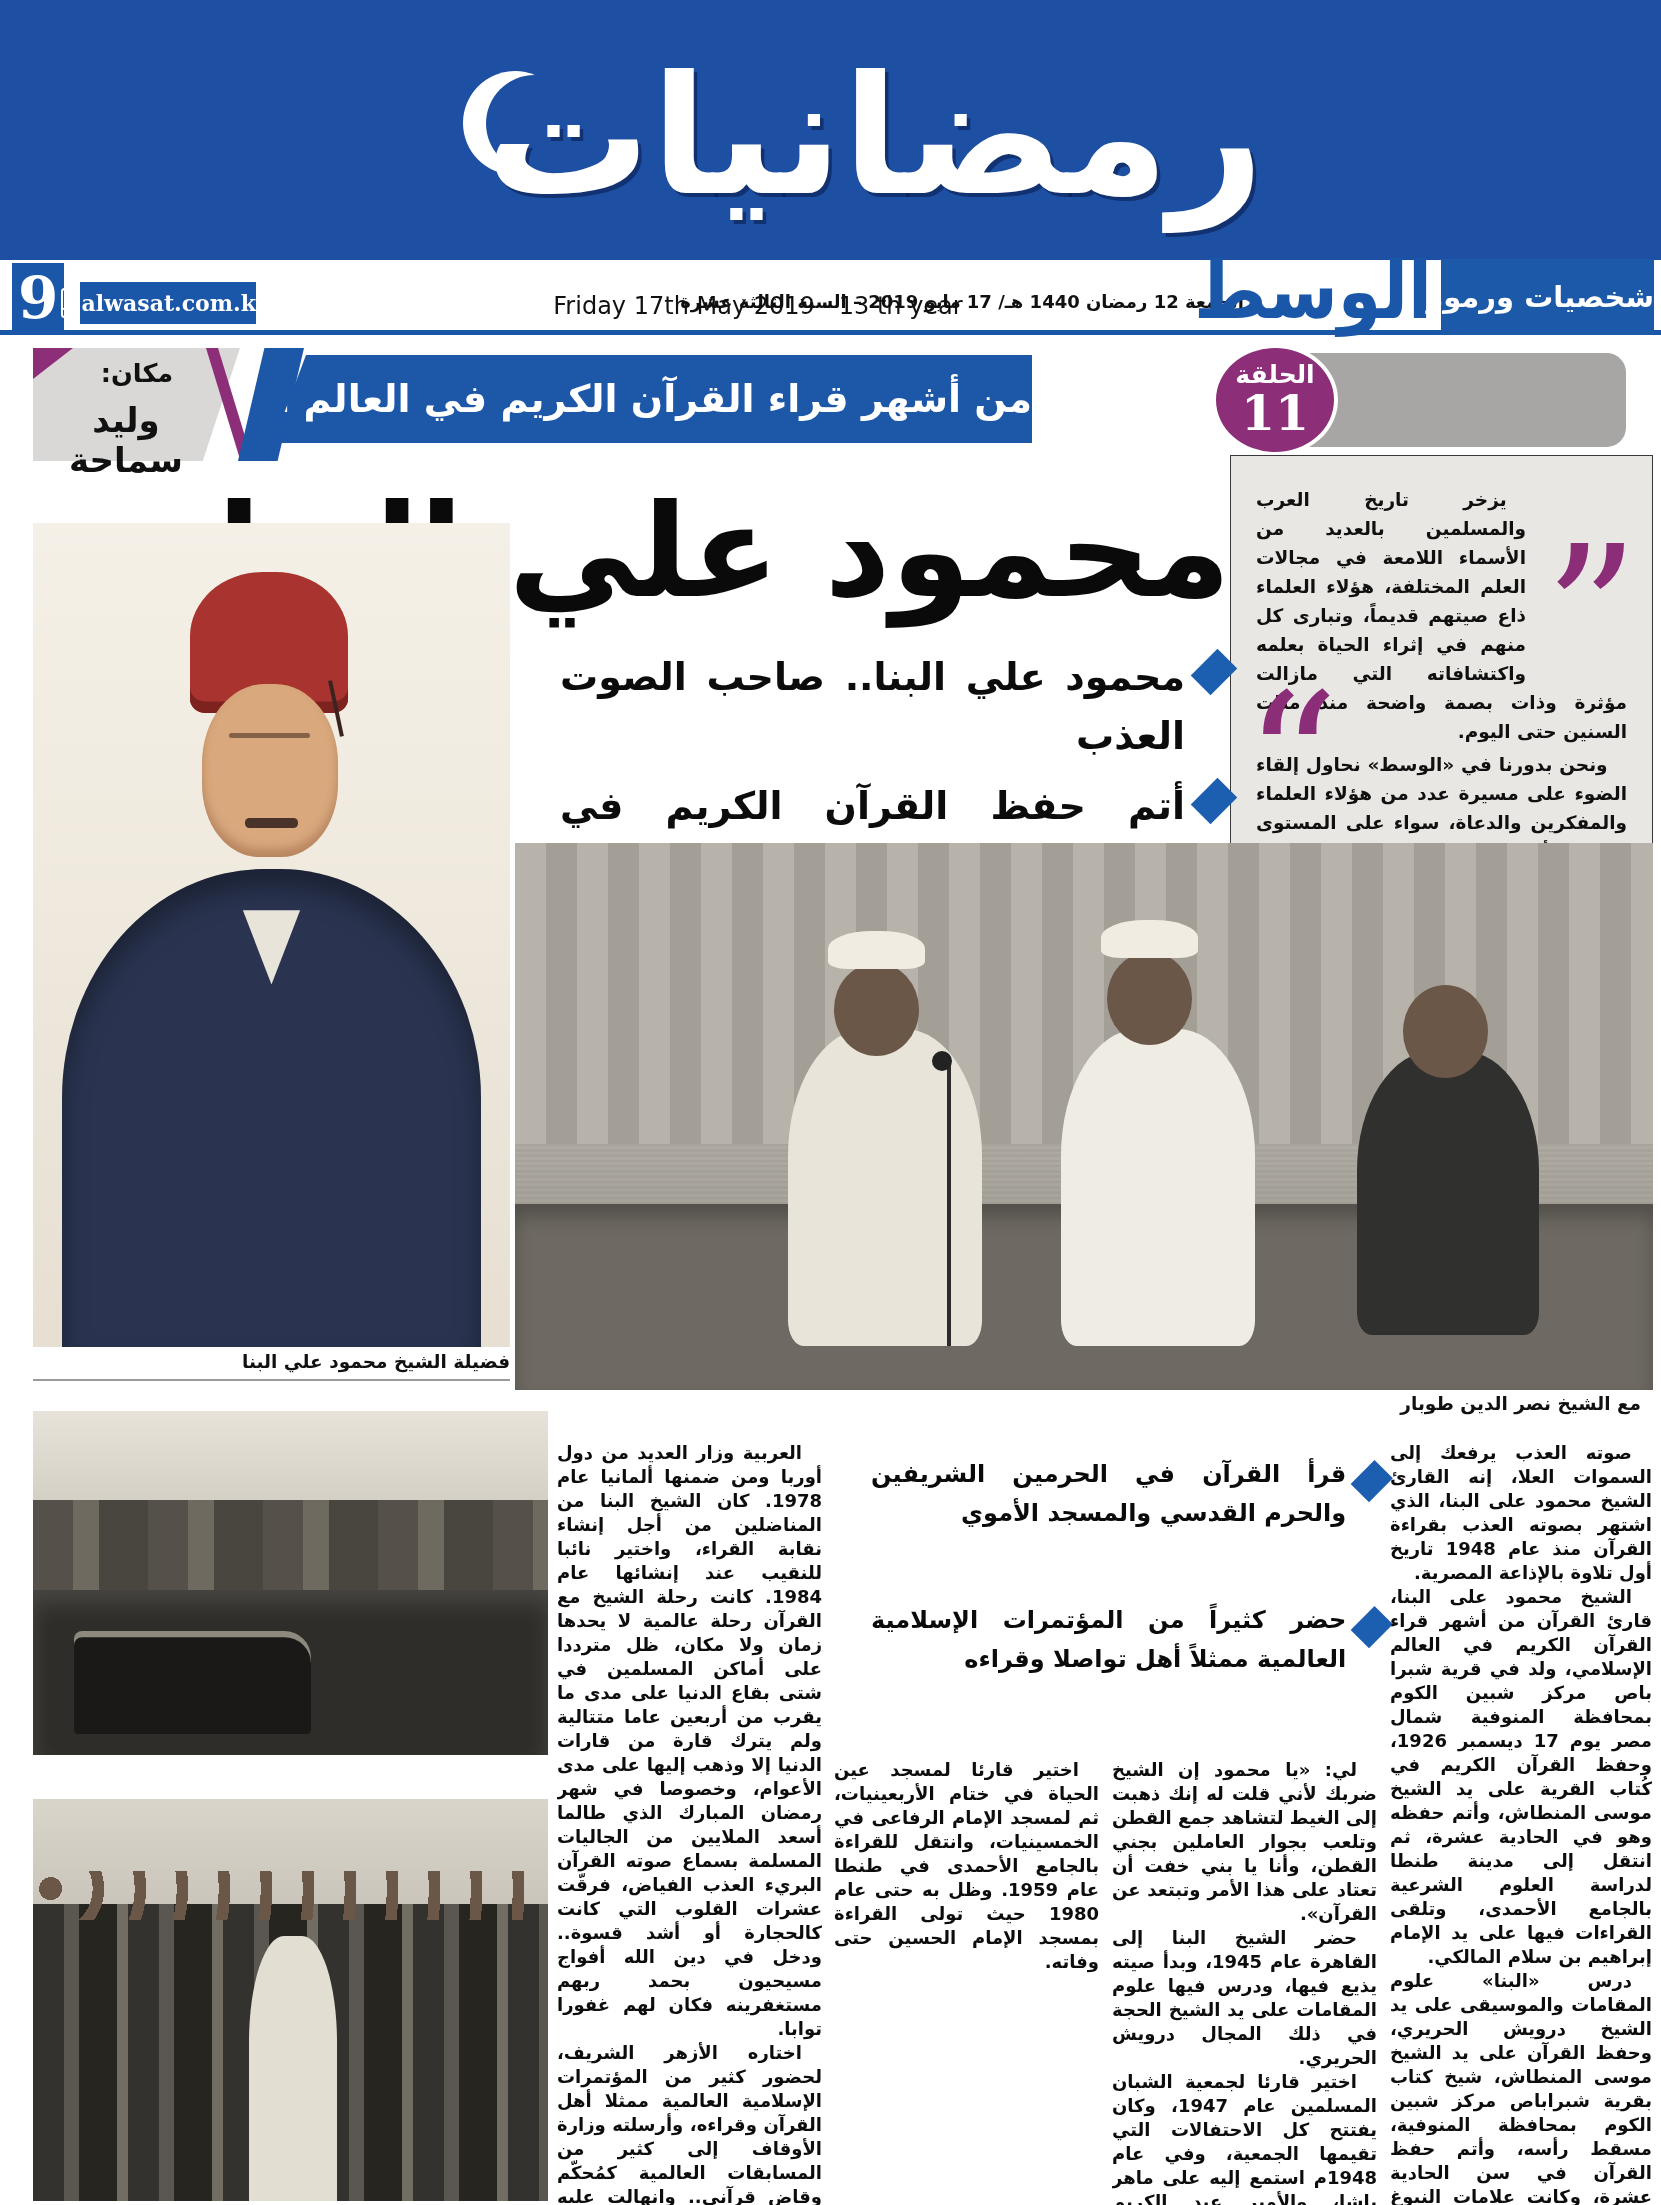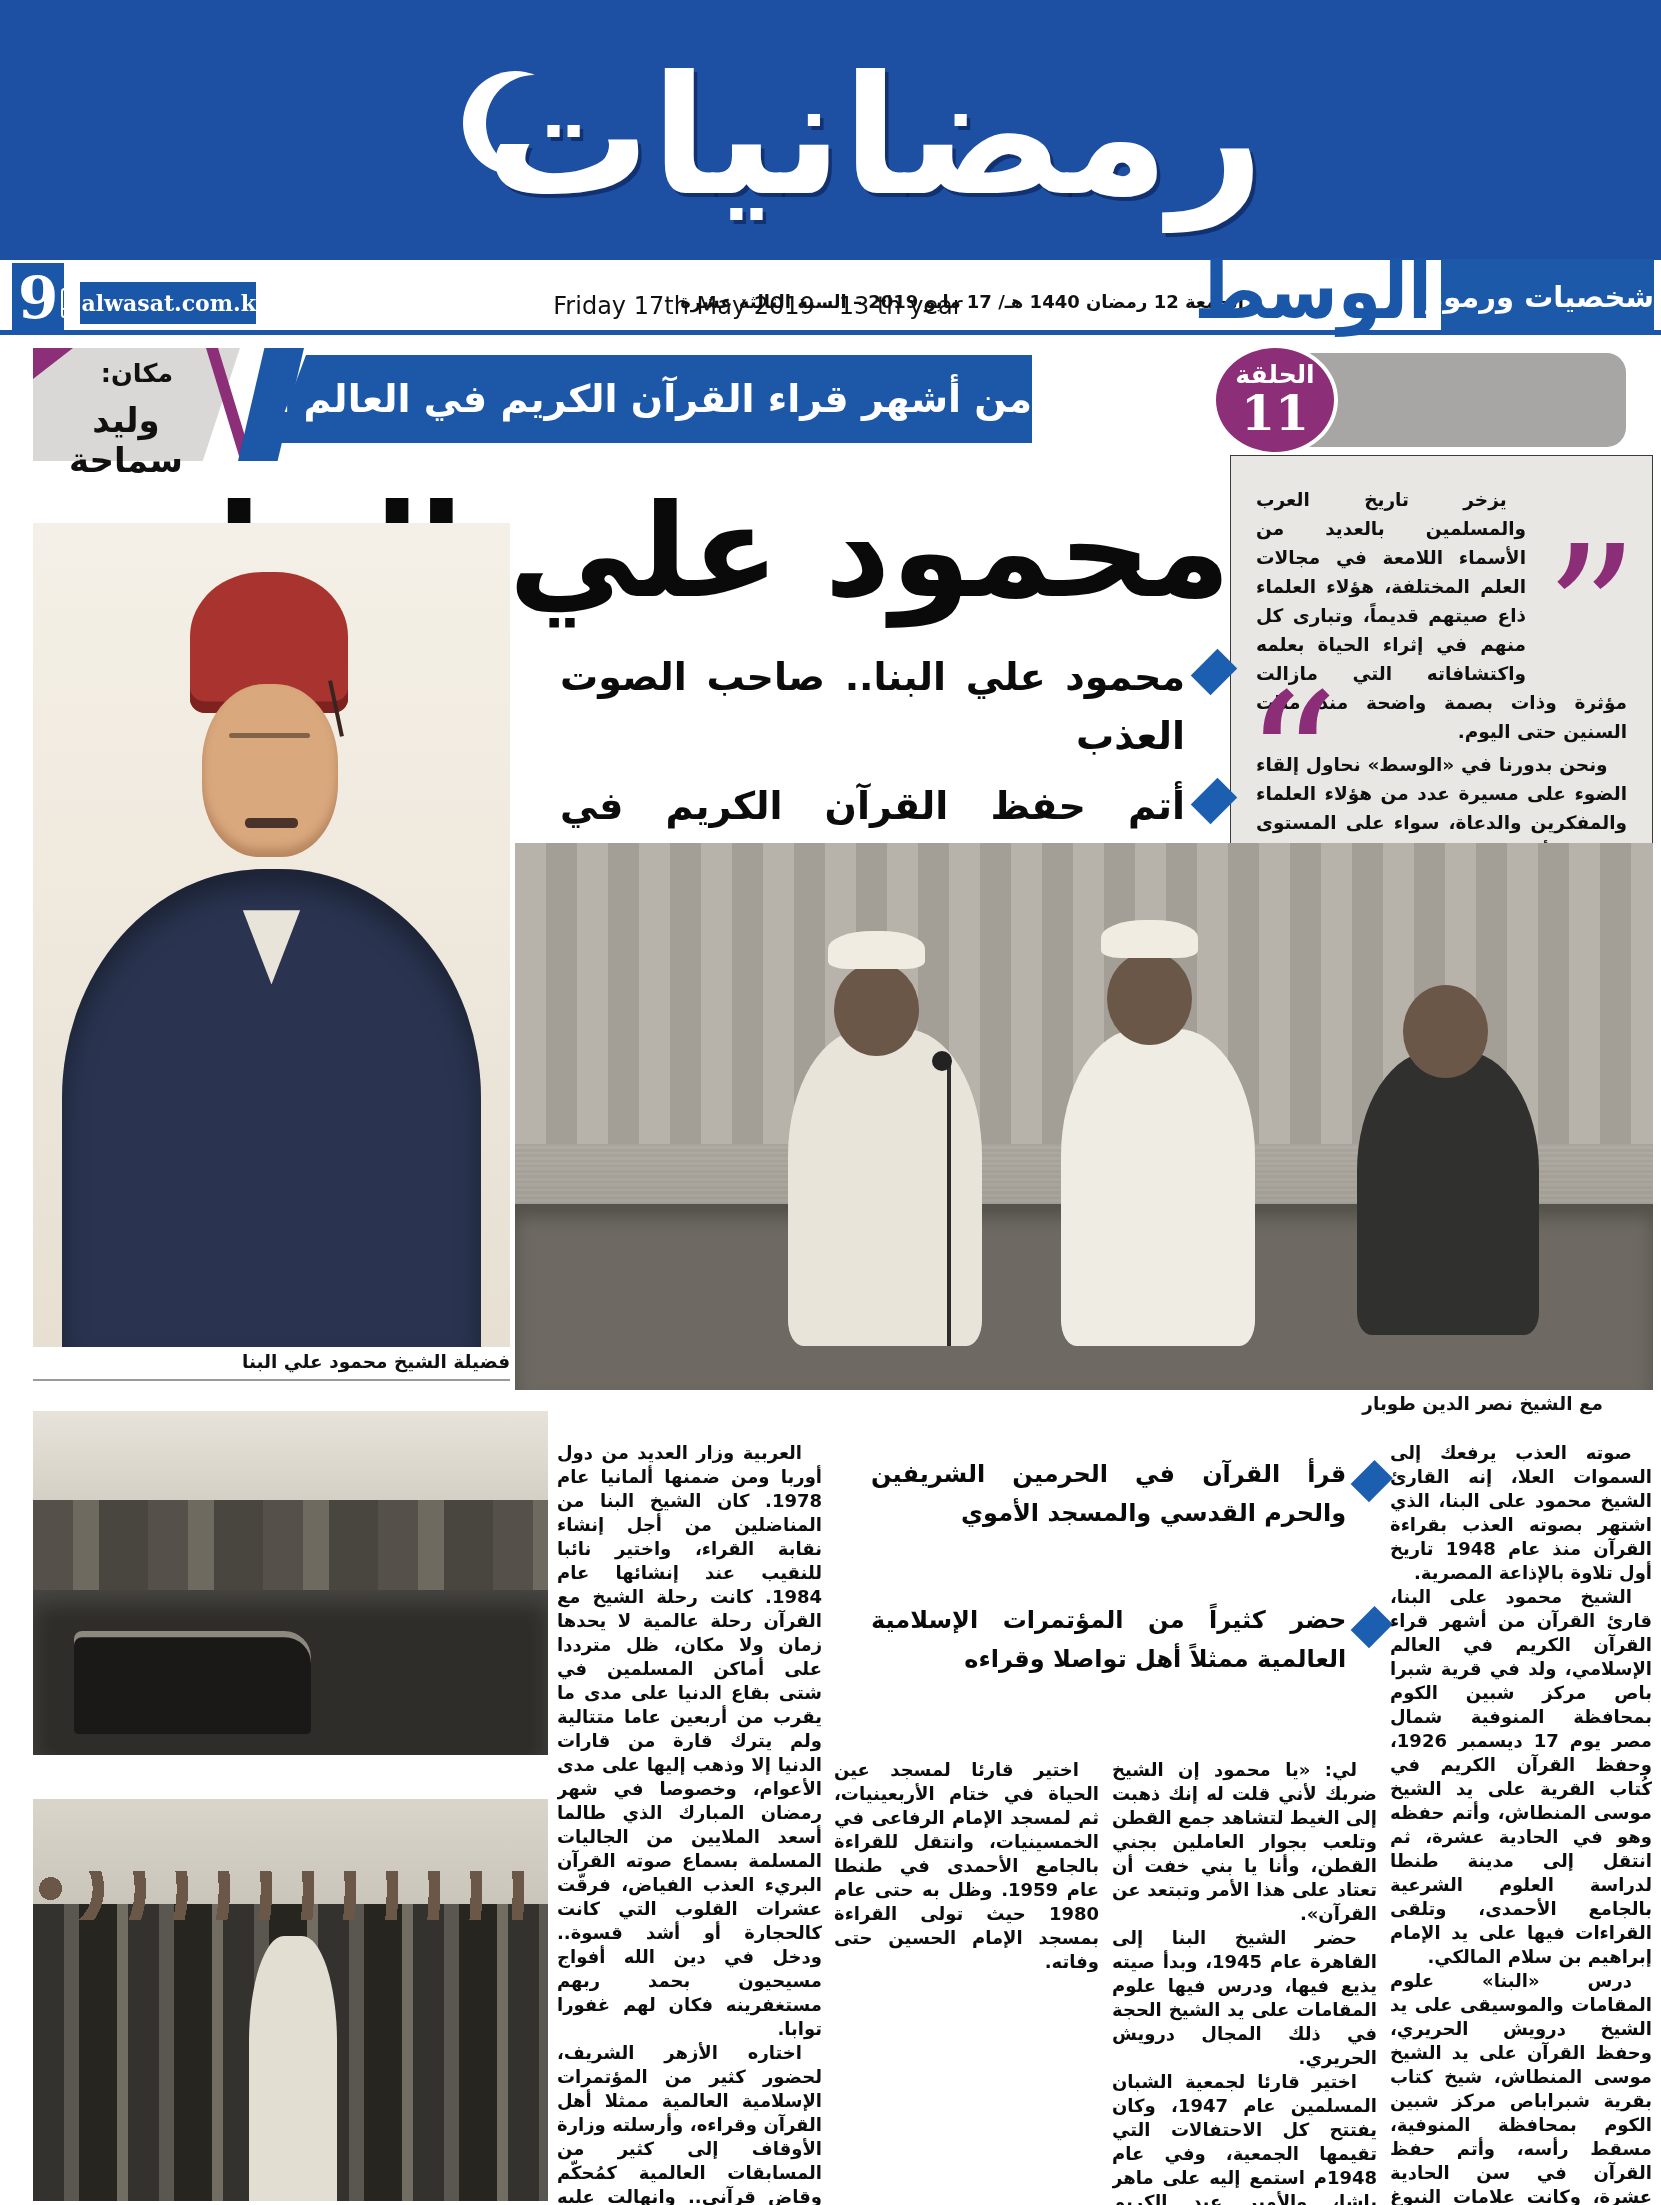--- a/index.html
+++ b/index.html
@@ -229,21 +229,21 @@
     <div class="fig-head" style="left:28%;top:22%;"></div>
     <div class="fig-cap" style="left:27.5%;top:16%;"></div>
     <div class="fig-robe" style="left:48%;background:#efece3;"></div>
     <div class="fig-head" style="left:52%;top:20%;"></div>
     <div class="fig-cap" style="left:51.5%;top:14%;"></div>
     <div class="fig-suit" style="left:74%;"></div>
     <div class="fig-head" style="left:78%;top:26%;"></div>
     <div class="mic-stand"></div>
     <div class="mic-head"></div>
   </div>
-  <div class="abs caption" style="left:1300px;top:1393px;width:303px;text-align:right;">مع الشيخ نصر الدين طوبار</div>
+  <div class="abs caption" style="left:1338px;top:1393px;width:303px;text-align:right;">مع الشيخ نصر الدين طوبار</div>
 
   <div class="abs pullquotes">
     <div class="pq-item pq-1">
       <span class="pq-diamond"></span>
       <span class="pq-text">قرأ القرآن في الحرمين الشريفين والحرم القدسي والمسجد الأموي</span>
     </div>
     <div class="pq-item pq-2">
       <span class="pq-diamond"></span>
       <span class="pq-text">حضر كثيراً من المؤتمرات الإسلامية العالمية ممثلاً أهل تواصلا وقراءه</span>
     </div>

